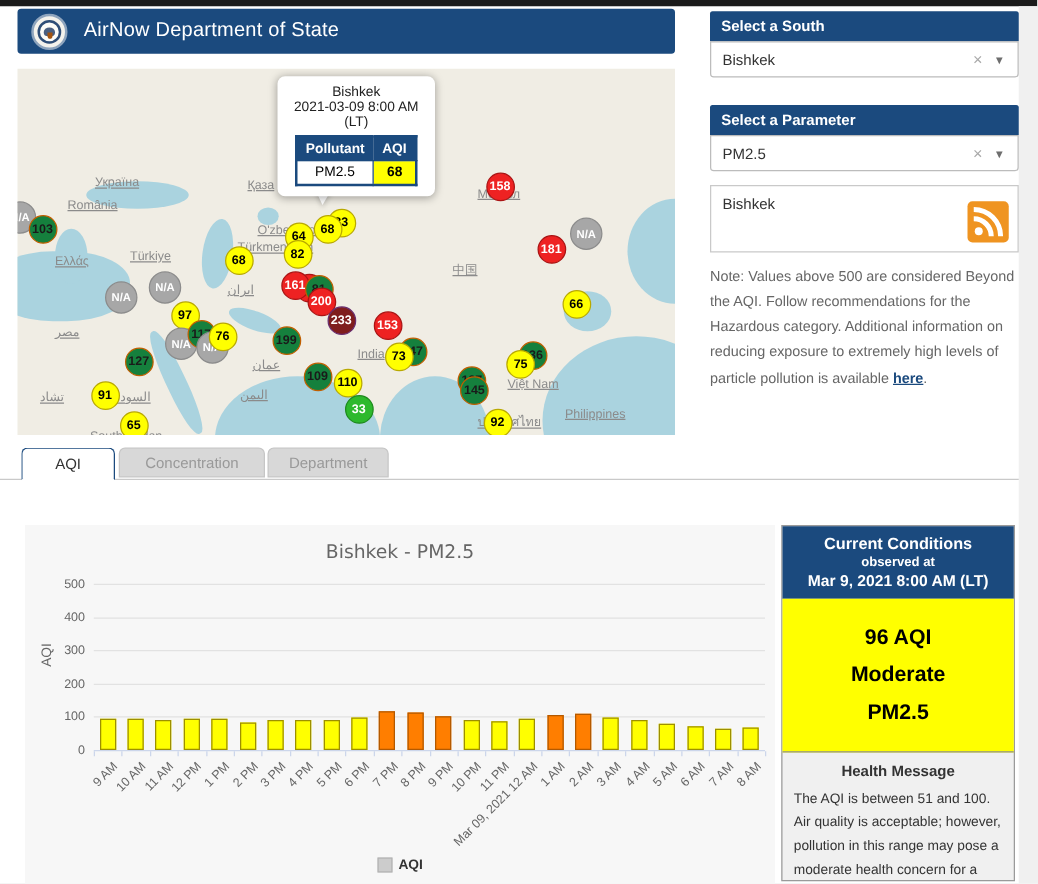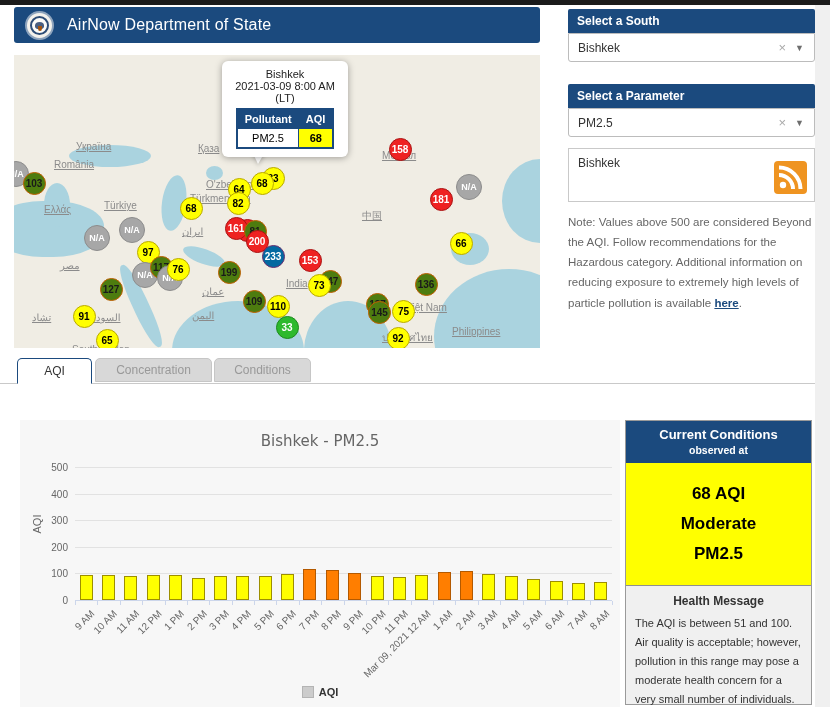--- a/index.html
+++ b/index.html
@@ -19,23 +19,23 @@
   .seal .inner { width:19px; height:19px; border-radius:50%; border:2px solid #2e4d76; background:#fdfcf8; position:relative; overflow:hidden; }
   .seal .eagle { position:absolute; left:3px; top:4px; width:9px; height:7px; background:#4a5f80; border-radius:50% 50% 40% 40%; }
   .seal .shield { position:absolute; left:6px; top:8px; width:4px; height:5px; background:#a3540f; border-radius:0 0 50% 50%; }
 
   
   #map { left:14px; top:55px; width:526px; height:293px; background:#f0ede4; overflow:hidden; }
   .sea { position:absolute; background:#aad3df; border-radius:50%; }
   .maplabel { position:absolute; color:#8b8b8b; font-size:10px; white-space:nowrap;text-decoration:underline; }
   .marker { position:absolute; width:23px; height:23px; border-radius:50%; display:flex; align-items:center; justify-content:center; font-size:10px; font-weight:bold; cursor:pointer; }
   .m-yellow { background:#ffff00; border:1.5px solid #b9a900; color:#000; }
-  .m-orange { background:#4d7c0f; border:1.5px solid #c05f00; color:#1a1a1a; }
+  .m-orange { background:#15803d; border:1.5px solid #c05f00; color:#1a1a1a; }
   .m-red    { background:#ee2222; border:1.5px solid #aa1414; color:#fff; }
-  .m-purple { background:#0369a1; border:1.5px solid #692e70; color:#fff; }
+  .m-purple { background:#7f1d1d; border:1.5px solid #692e70; color:#fff; }
   .m-gray   { background:#a7a7a7; border:1.5px solid #8c8c8c; color:#fff; font-size:9px; width:26px; height:26px; }
   .m-green  { background:#2db92d; border:1.5px solid #1d8a1d; color:#fff; }
 
   
   #popup { position:absolute; left:208px; top:6px; width:126px; background:#ffffff; border-radius:6px; box-shadow:0 1px 7px rgba(0,0,0,.35); padding:7px 6px 8px 6px; text-align:center; z-index:5; }
   #popup .city { font-size:11px; color:#222; }
   #popup .dt   { font-size:11px; color:#222; }
   #popup table { margin:4px auto 0 auto; border-collapse:collapse; border:2px solid #1b4a7e; }
   #popup th { background:#1b4a7e; color:#fff; font-size:11px; padding:3px 7px; }
   #popup td { font-size:11px; padding:3px 7px; border:1px solid #1b4a7e; background:#fff; }
@@ -124,21 +124,21 @@
     <div class="sea" style="left:488px;top:104px;width:76px;height:84px;"></div>
     <div id="map-labels">
         <div class="maplabel" style="left: 62px; top: 86px;">Україна</div>
         <div class="maplabel" style="left: 184px; top: 88px;">Қаза</div>
         <div class="maplabel" style="left: 40px; top: 104px;">România</div>
         <div class="maplabel" style="left: 30px; top: 149px;">Ελλάς</div>
         <div class="maplabel" style="left: 90px; top: 145px;">Türkiye</div>
         <div class="maplabel" style="left: 192px; top: 124px;">O'zbekiston</div>
         <div class="maplabel" style="left: 176px; top: 138px;">Türkmenistan</div>
         <div class="maplabel" style="left: 168px; top: 171px;">ايران</div>
-        <div class="maplabel" style="left: 30px; top: 205px; margin-left: 16px;">مصر</div>
+        <div class="maplabel" style="left: 30px; top: 205px;">مصر</div>
         <div class="maplabel" style="left: 188px; top: 231px;">عمان</div>
         <div class="maplabel" style="left: 178px; top: 255px;">اليمن</div>
         <div class="maplabel" style="left: 72px; top: 257px;">السودان</div>
         <div class="maplabel" style="left: 18px; top: 257px;">تشاد</div>
         <div class="maplabel" style="left: 272px; top: 223px;">India</div>
         <div class="maplabel" style="left: 348px; top: 154px;">中国</div>
         <div class="maplabel" style="left: 368px; top: 95px;">Монгол</div>
         <div class="maplabel" style="left: 392px; top: 247px;">Việt Nam</div>
         <div class="maplabel" style="left: 368px; top: 275px;">ประเทศไทย</div>
         <div class="maplabel" style="left: 438px; top: 271px;">Philippines</div>
@@ -172,21 +172,21 @@
         <div class="marker m-yellow" style="left: 81.5px; top: 273.5px;">65</div>
         <div class="marker m-green" style="left: 261.5px; top: 260.5px;">33</div>
         <div class="marker m-red" style="left: 374.5px; top: 82.5px;">158</div>
         <div class="marker m-gray" style="left: 442px; top: 119px;">N/A</div>
         <div class="marker m-red" style="left: 415.5px; top: 132.5px;">181</div>
         <div class="marker m-yellow" style="left: 435.5px; top: 176.5px;">66</div>
         <div class="marker m-red" style="left: 284.5px; top: 193.5px;">153</div>
         <div class="marker m-orange" style="left: 304.5px; top: 214.5px;">147</div>
         <div class="marker m-yellow" style="left: 293.5px; top: 218.5px;">73</div>
         <div class="marker m-orange" style="left: 400.5px; top: 217.5px;">136</div>
-        <div class="marker m-yellow" style="left: 378px; top: 224.5px; margin-top: 20px;">75</div>
+        <div class="marker m-yellow" style="left: 391px; top: 224.5px;">75</div>
         <div class="marker m-orange" style="left: 352px; top: 237.5px;">137</div>
         <div class="marker m-orange" style="left: 322px; top: 245.5px; margin-left: 32px;">145</div>
         <div class="marker m-yellow" style="left: 372.5px; top: 271.5px;">92</div>
       </div>
 
     <div id="popup-tail"></div>
     <div id="popup">
       <div class="city">Bishkek</div>
       <div class="dt">2021-03-09 8:00 AM</div>
       <div class="dt">(LT)</div>
@@ -200,21 +200,21 @@
           <td>PM2.5</td>
           <td class="aqi">68</td>
         </tr>
       </tbody>
         </table>
     </div>
   </div>
 
   <div id="tab-aqi" class="tab">AQI</div>
   <div id="tab-conc" class="tab">Concentration</div>
-  <div id="tab-hist" class="tab">Conditions</div>
+  <div id="tab-hist" class="tab">Department</div>
   <div id="tab-rule" class="abs"></div>
 
   <div id="chart-card" class="abs">
     <div id="chart-title">Bishkek - PM2.5</div>
     <div id="y-title">AQI</div>
     <div id="plot">
         <div class="gridline" style="top: 106.4px;"></div>
         <div class="gridline" style="top: 79.8px;"></div>
         <div class="gridline" style="top: 53.2px;"></div>
         <div class="gridline" style="top: 26.6px;"></div>
@@ -351,23 +351,24 @@
       <div class="xlabel-anchor" style="left: 583.812px; top: 188px;">
         <span>8 AM</span>
       </div>
       <div class="xtick" style="left: 592px;"></div>
     </div>
 
   <div id="cc" class="abs">
     <div id="cc-head">
       <div class="l1">Current Conditions</div>
       <div class="l2">observed at</div>
+      <div class="l3">Mar 9, 2021 8:00 AM (LT)</div>
     </div>
     <div id="cc-aqi">
-      <div>68 AQI</div>
+      <div>96 AQI</div>
       <div>Moderate</div>
       <div>PM2.5</div>
     </div>
     <div id="cc-health">
       <div class="hm-title">Health Message</div>
       <div class="hm-text">The AQI is between 51 and 100. Air quality is acceptable; however, pollution in this range may pose a moderate health concern for a very small number of individuals. People who are unusually sensitive to ozone or particle pollution may experience respiratory symptoms.</div>
     </div>
   </div>
 
   <div class="side-head abs" style="top:9px;">Select a South</div>

